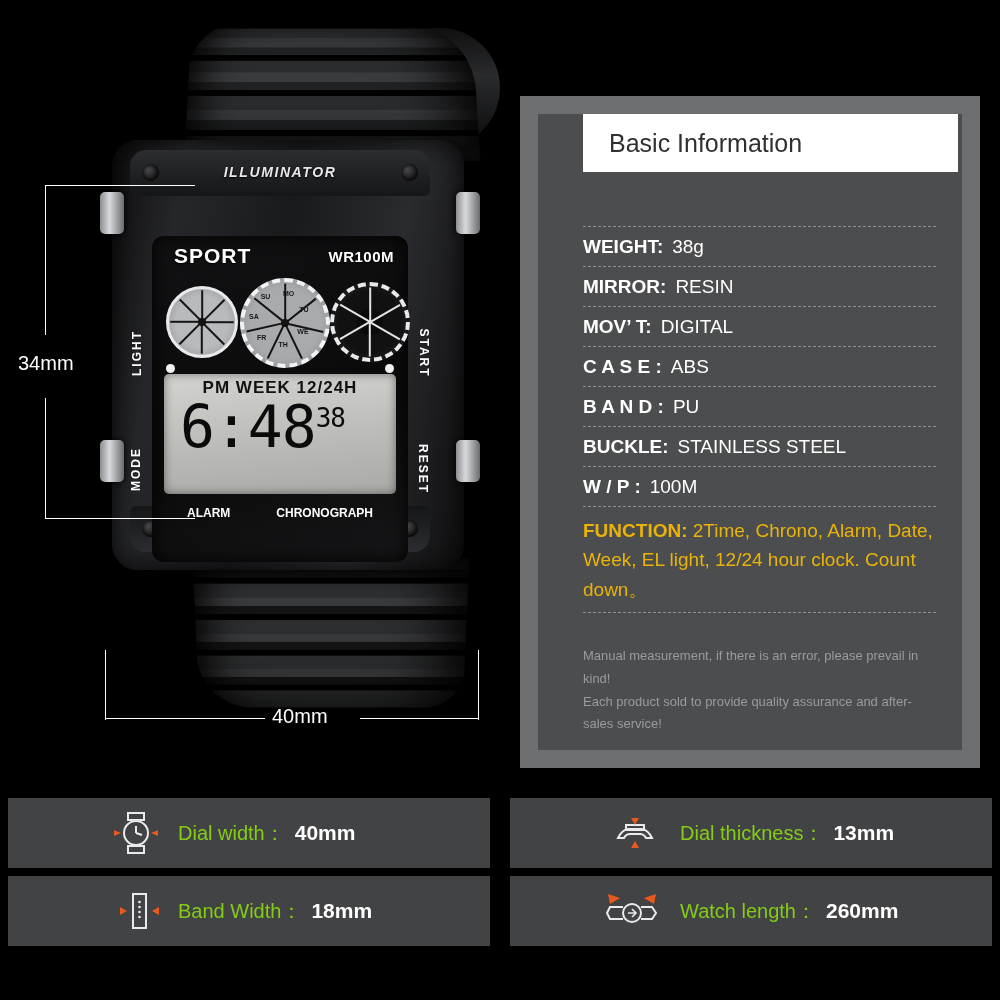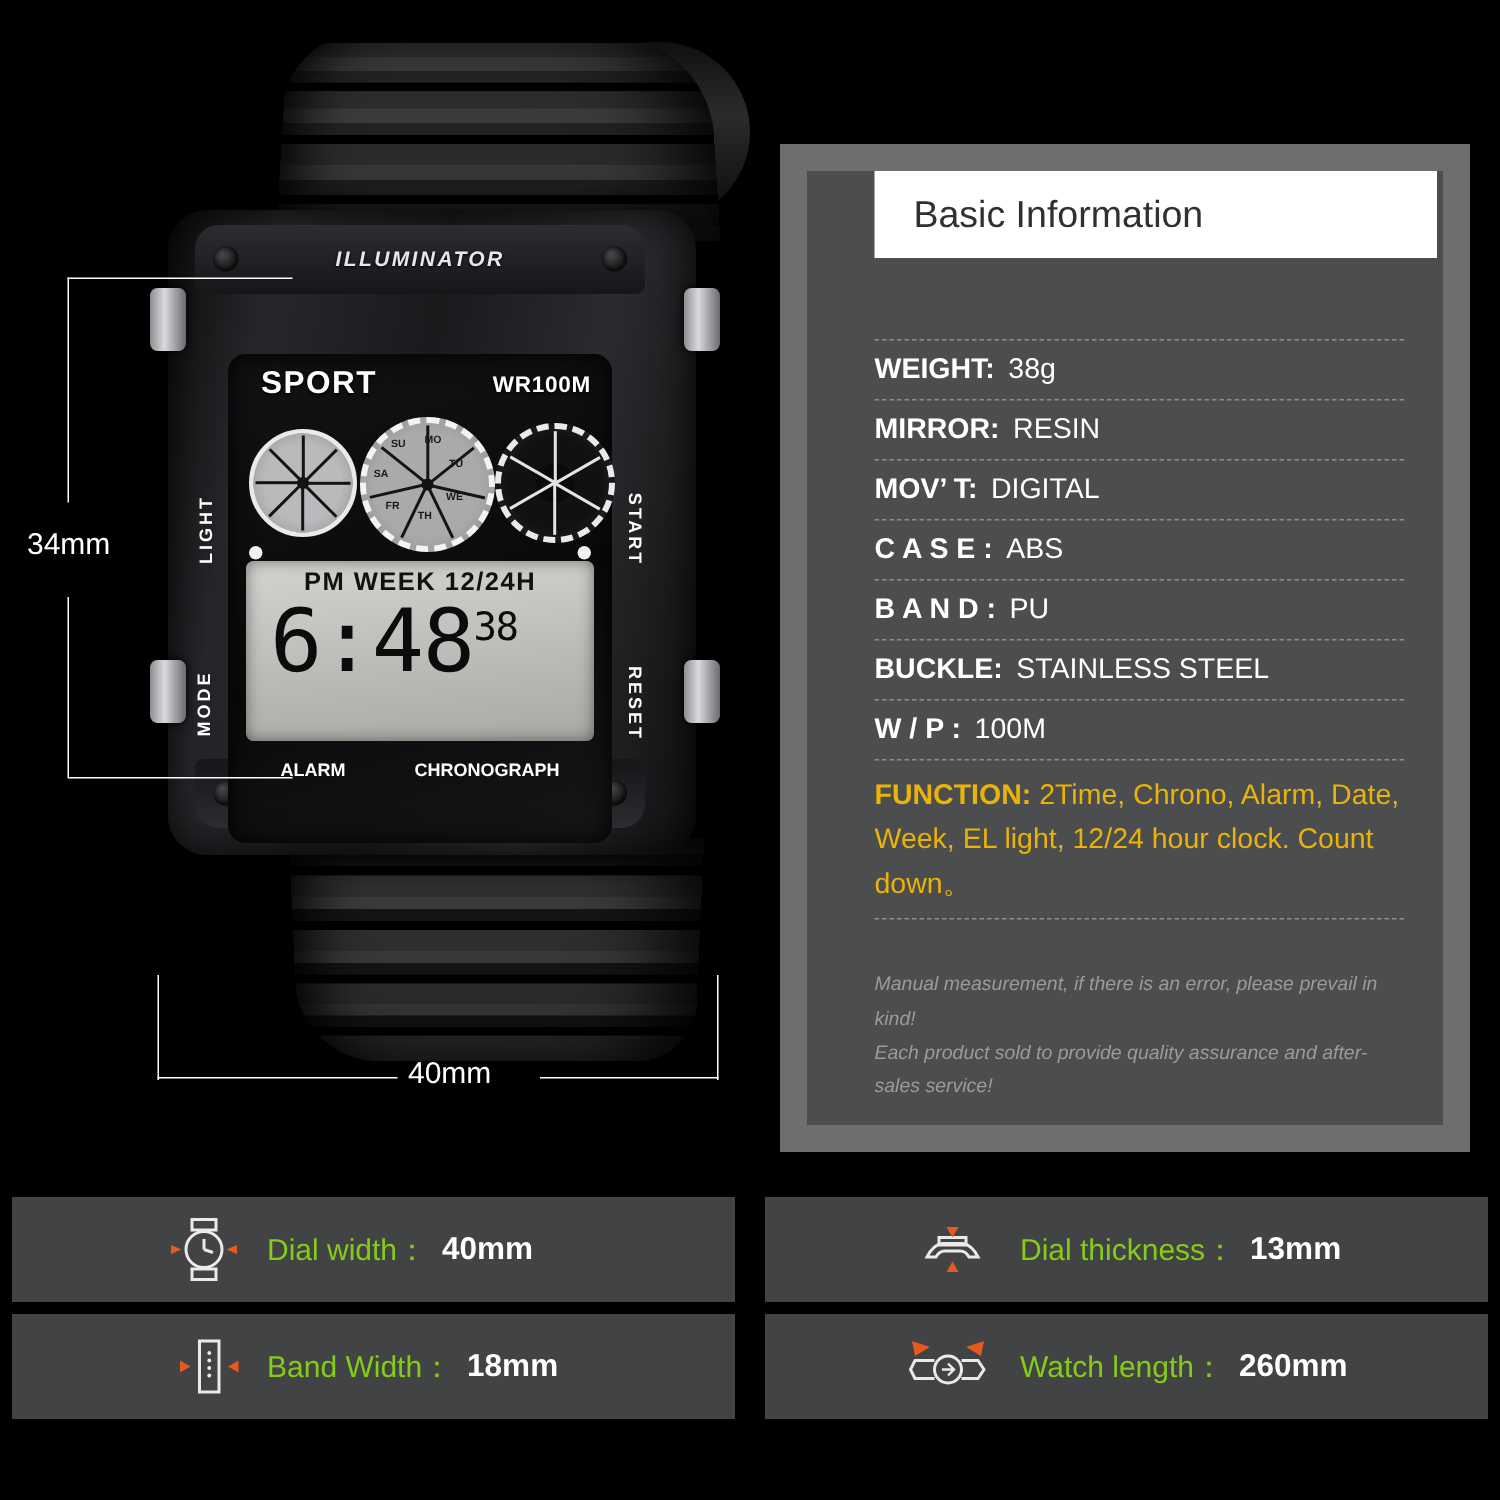--- a/index.html
+++ b/index.html
@@ -122,21 +122,21 @@
   .spec-list{position:absolute;left:45px;top:112px;right:26px;}
   .spec-row{border-top:1px dashed #8e8f90;padding:9px 0 8px 0;
     color:#fff;font-size:19px;display:flex;align-items:baseline;}
   .spec-row:last-of-type{border-bottom:1px dashed #8e8f90;}
   .spec-key{font-weight:700;white-space:pre;}
   .spec-val{margin-left:9px;font-weight:400;}
   .spec-func{display:block;border-top:1px dashed #8e8f90;padding:9px 0 8px 0;
     color:#eab308;font-size:19px;line-height:1.55;border-bottom:1px dashed #8e8f90;}
   .spec-func .spec-key{font-weight:700;}
   .note{position:absolute;left:45px;right:26px;bottom:14px;color:#9a9b9c;
-    font-size:13px;font-style:italic;line-height:1.75;}
+    font-size:13px;line-height:1.75;}
 
   
   #cards{position:absolute;left:0;top:798px;width:1000px;height:190px;}
   .card{position:absolute;width:482px;height:70px;background:#424344;
     display:flex;align-items:center;}
   .card-icon{width:170px;display:flex;justify-content:flex-end;padding-right:14px;
     box-sizing:border-box;}
   .card-label{color:#84cc16;font-size:20px;}
   .card-value{color:#fff;font-size:21px;font-weight:700;margin-left:10px;}
 </style>

